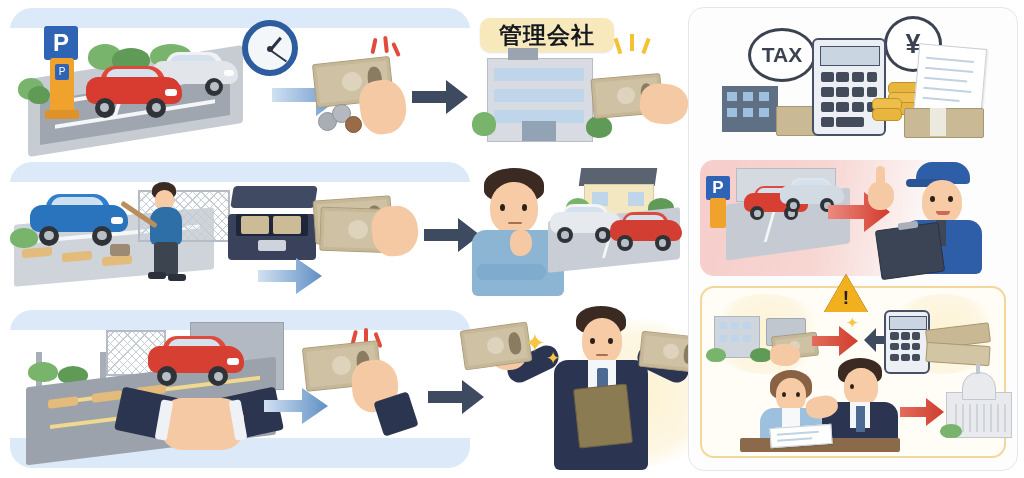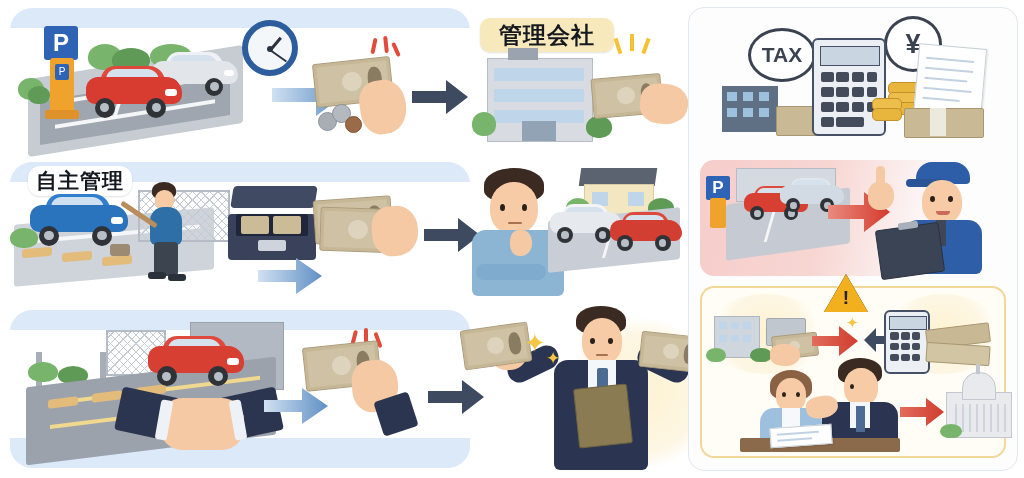--- a/index.html
+++ b/index.html
@@ -173,23 +173,20 @@
 
   <div class="spark" style="left:616px;top:38px;width:4px;height:16px;background:#f4c335;transform:rotate(-18deg);"></div>
   <div class="spark" style="left:630px;top:34px;width:4px;height:17px;background:#f4c335;"></div>
   <div class="spark" style="left:644px;top:38px;width:4px;height:16px;background:#f4c335;transform:rotate(20deg);"></div>
   <div class="bill" style="left:592px;top:76px;width:68px;height:38px;transform:rotate(-5deg);">
     <div class="oval"></div>
       <div class="fig"></div>
   </div>
   <div class="hand" style="left:640px;top:84px;width:48px;height:40px;transform:rotate(6deg);"></div>
 
-  <div class="pill" style="left:28px;top:166px;width:104px;height:30px;font-size:21px;">
-    <span>自主管理</span>
-  </div>
 
   <div class="abs" style="left:14px;top:216px;width:200px;height:62px;background:#cfd4da;transform:skewY(-5deg);border-radius:3px;"></div>
   <div class="line" style="left:30px;top:232px;width:170px;height:4px;transform:skewY(-5deg);"></div>
   <div class="curb" style="left:22px;top:248px;width:30px;height:9px;transform:skewY(-5deg);"></div>
   <div class="curb" style="left:62px;top:252px;width:30px;height:9px;transform:skewY(-5deg);"></div>
   <div class="curb" style="left:102px;top:256px;width:30px;height:9px;transform:skewY(-5deg);"></div>
   <div class="bush" style="left:10px;top:228px;width:28px;height:20px;"></div>
   <div class="fence" style="left:138px;top:190px;width:88px;height:48px;border:2px solid #b6bcc5;"></div>
 
   <div class="car" style="left:30px;top:194px;width:98px;height:48px;">

